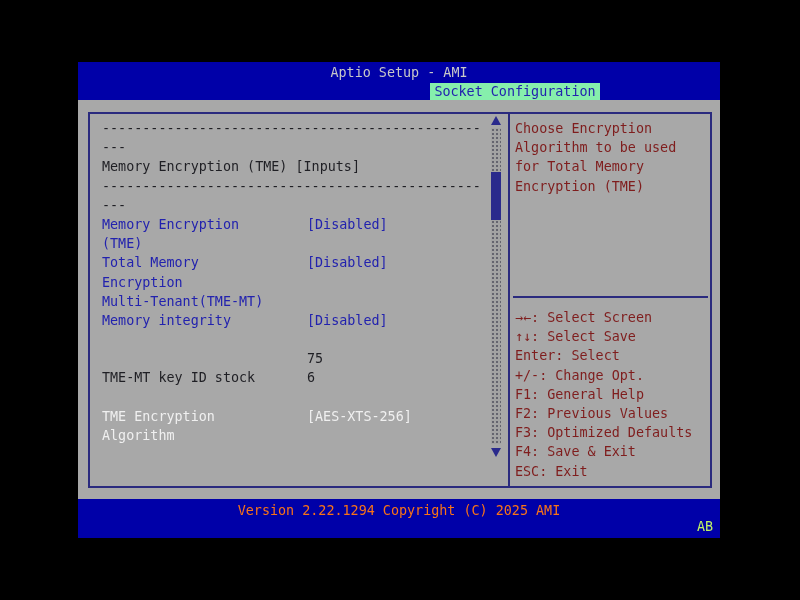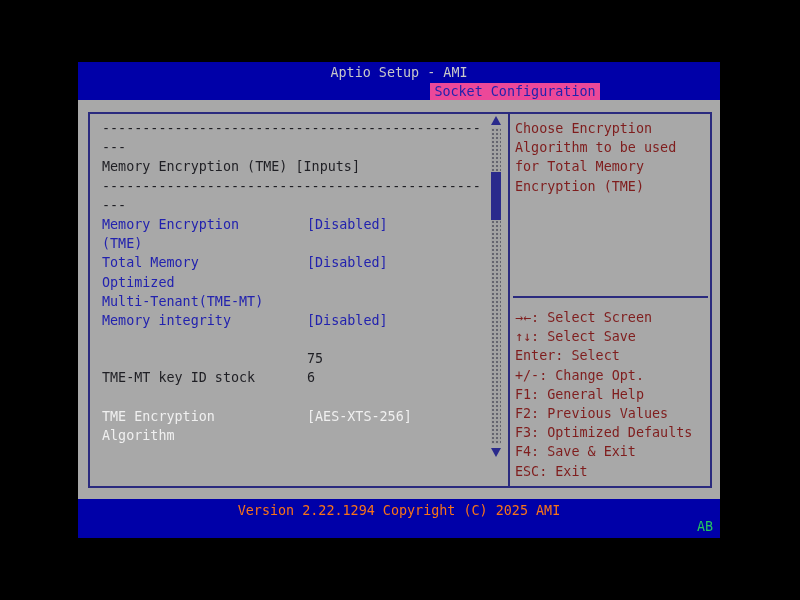--- a/index.html
+++ b/index.html
@@ -5,21 +5,21 @@
   * { margin:0; padding:0; box-sizing:border-box; }
   html,body { width:800px; height:600px; background:#000; overflow:hidden;
     font-family:"DejaVu Sans Mono", monospace; font-size:13.4px; }
   .screen { position:absolute; left:78px; top:62px; width:651px; height:476px;border-radius:31px; }
 
   
   .topbar { position:relative; width:642px; height:38px; background:#0000a8; }
   .title { position:absolute; top:3px; left:0; width:100%; text-align:center;
     color:#c8c8c8; white-space:pre; }
   .tab { position:absolute; left:352px; top:21px; width:170px; height:17px;
-    background:#ec4899; color:#2222ae; text-align:center; line-height:17px; white-space:pre; }
+    background:#86efac; color:#2222ae; text-align:center; line-height:17px; white-space:pre; }
 
   
   .main { position:relative; width:642px; height:399px; background:#a8a8a8; }
   .box { position:absolute; left:10px; top:12px; width:624px; height:376px;
     border:2px solid #2a2a7e; }
   .vsep { position:absolute; left:418px; top:0; bottom:0; width:2px; background:#2a2a7e; }
 
   
   .left-panel { position:absolute; left:12px; top:5px; width:390px; }
   .row { position:relative; height:19.2px; line-height:19.2px; white-space:pre; }
@@ -44,21 +44,21 @@
   .right-panel { position:absolute; left:422px; top:0; right:0; bottom:0; color:#7f1d1d; }
   .help-lines { position:absolute; left:3px; top:5px; right:2px; }
   .hline { height:19.2px; line-height:19.2px; white-space:pre; }
   .hsep { position:absolute; left:1px; right:2px; top:182px; height:2px; background:#2a2a7e; }
   .hotkeys { position:absolute; left:3px; top:194px; right:8px; }
 
   
   .botbar { position:relative; width:642px; height:39px; background:#0000a8; }
   .version { position:absolute; top:4px; left:0; width:100%; text-align:center;
     color:#f97316; white-space:pre; }
-  .corner { position:absolute; right:7px; top:20px; color:#22c55e; white-space:pre; }
+  .corner { position:absolute; right:7px; top:20px; color:#bef264; white-space:pre; }
 </style>
 </head>
 <body>
 
 <div class="screen">
 
   <div class="topbar">
     <div class="title">Aptio Setup - AMI</div>
     <div class="tab">Socket Configuration</div>
   </div>
@@ -68,21 +68,21 @@
 
       <div class="left-panel">
         <div class="row dark"><span class="lbl">-----------------------------------------------</span><span class="val"></span></div>
         <div class="row dark"><span class="lbl">---</span><span class="val"></span></div>
         <div class="row dark"><span class="lbl">Memory Encryption (TME) [Inputs]</span><span class="val"></span></div>
         <div class="row dark"><span class="lbl">-----------------------------------------------</span><span class="val"></span></div>
         <div class="row dark"><span class="lbl">---</span><span class="val"></span></div>
         <div class="row blue"><span class="lbl">Memory Encryption</span><span class="val">[Disabled]</span></div>
         <div class="row blue"><span class="lbl">(TME)</span><span class="val"></span></div>
         <div class="row blue"><span class="lbl">Total Memory</span><span class="val">[Disabled]</span></div>
-        <div class="row blue"><span class="lbl">Optimized</span><span class="val"></span></div>
+        <div class="row blue"><span class="lbl">Encryption</span><span class="val"></span></div>
         <div class="row blue"><span class="lbl">Multi-Tenant(TME-MT)</span><span class="val"></span></div>
         <div class="row blue"><span class="lbl">Memory integrity</span><span class="val">[Disabled]</span></div>
         <div class="row spacer"></div>
         <div class="row dark"><span class="val">75</span></div>
         <div class="row dark"><span class="lbl">TME-MT key ID stock</span><span class="val">6</span></div>
         <div class="row spacer"></div>
         <div class="row white"><span class="lbl">TME Encryption</span><span class="val">[AES-XTS-256]</span></div>
         <div class="row white"><span class="lbl">Algorithm</span><span class="val"></span></div>
       </div>
 

